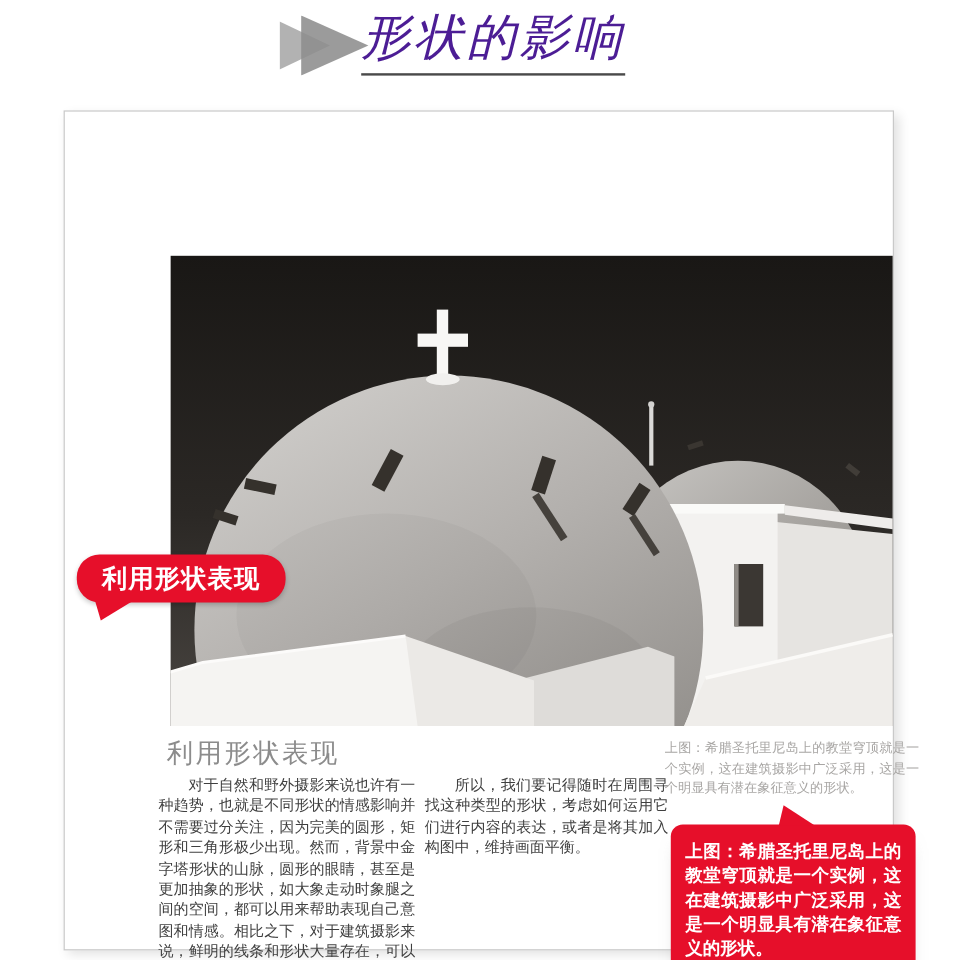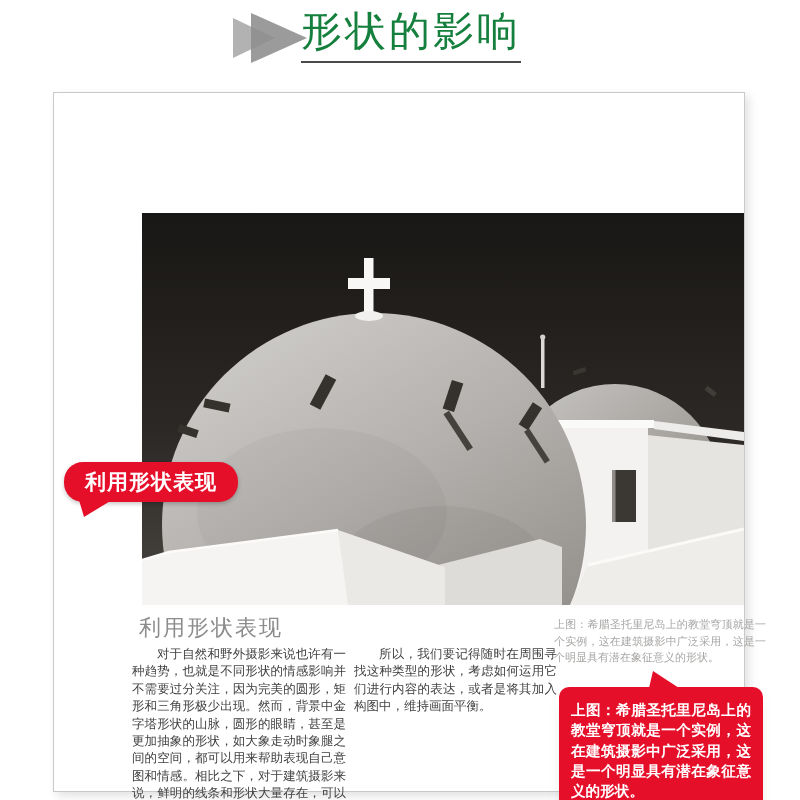--- a/index.html
+++ b/index.html
@@ -3,21 +3,21 @@
 <meta charset="utf-8">
 <style>
   * { margin:0; padding:0; box-sizing:border-box; }
   html,body { background:#ffffff; }
   body { font-family:"Liberation Sans", sans-serif; width:800px; height:800px; overflow:hidden; }
   .page { position:relative; width:800px; height:800px; background:#fff; }
 
   
   .hdr-tri { position:absolute; left:233px; top:13px; width:76px; height:50px; }
   .page-title { position:absolute; left:301px; top:9px; font-size:41px; letter-spacing:3px;
-    color:#15803d; font-weight:400; padding-bottom:7px; border-bottom:2px solid #4a4a4a; line-height:1.1; }
+    color:#4c1d95; font-weight:400; padding-bottom:7px; border-bottom:2px solid #4a4a4a; line-height:1.1;font-style:italic; }
 
   
   .card { position:absolute; left:53px; top:92px; width:692px; height:700px; background:#fff;
     border:1px solid #c9c9c9; box-shadow:4px 4px 9px rgba(0,0,0,0.12); }
 
   
   .photo { position:absolute; left:88px; top:120px; width:602px; height:392px; display:block; }
 
   
   .bubble { position:absolute; left:64px; top:462px; height:40px; padding:0 21px; background:var(--red);

